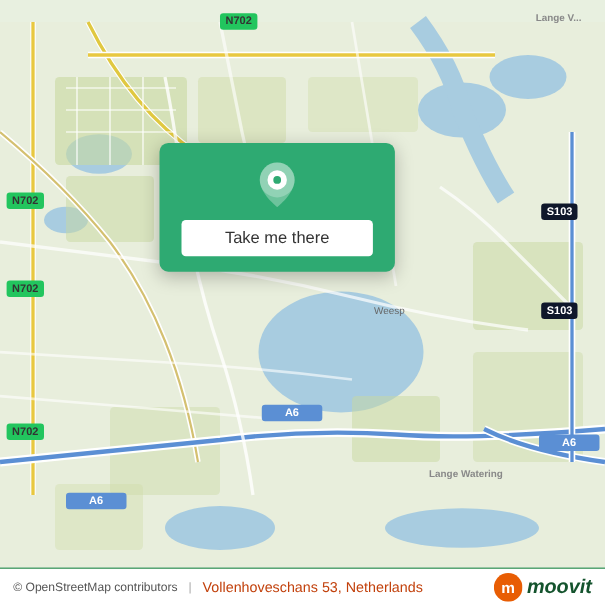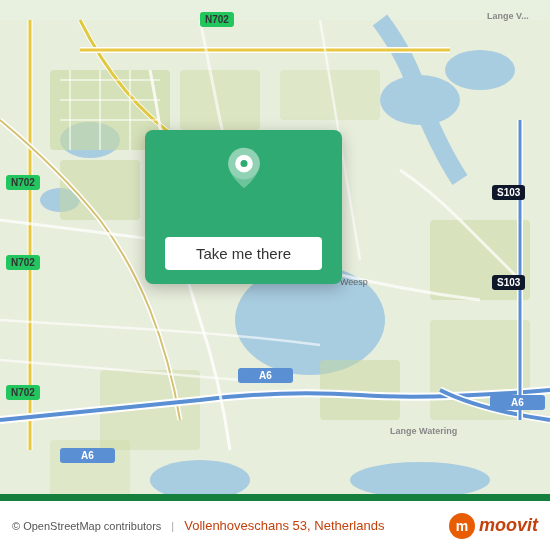--- a/index.html
+++ b/index.html
@@ -25,29 +25,28 @@
       inset: 0;
       width: 100%;
       height: 100%;
     }
 
     
     .location-card {
       position: absolute;
       top: 130px;
       left: 145px;
-      width: 197px;
+      width: 214px;
       background: #2eaa72;
       border-radius: 8px;
       padding: 16px 20px 14px 20px;
       display: flex;
       flex-direction: column;
       align-items: center;
       box-shadow: 0 4px 16px rgba(0,0,0,0.25);
-      gap: 37px;
     }
 
     .pin-icon {
       width: 44px;
       height: 44px;
       margin-bottom: 10px;
     }
 
     .take-me-btn {
       background: white;
@@ -62,26 +61,26 @@
       text-align: center;
     }
 
     
     .bottom-bar {
       position: absolute;
       bottom: 0;
       left: 0;
       right: 0;
       background: white;
-      border-top: 7px solid #15803d;
+      border-top: 1px solid #15803d;
       padding: 8px 12px;
       display: flex;
       align-items: center;
       justify-content: space-between;
-      height: 56px;
+      height: 34px;
     }
 
     .bottom-left {
       display: flex;
       align-items: center;
       gap: 6px;
       font-size: 11px;
       color: #555;
     }
 
@@ -98,21 +97,21 @@
 
     .moovit-logo {
       display: flex;
       align-items: center;
       gap: 4px;
     }
 
     .moovit-text {
       font-size: 18px;
       font-weight: bold;
-      color: #c2410c;
+      color: #14532d;
       font-style: italic;
     }
 
     
     .map-label {
       position: absolute;
       background: #fff;
       border: 1px solid #bbb;
       border-radius: 3px;
       padding: 1px 5px;

